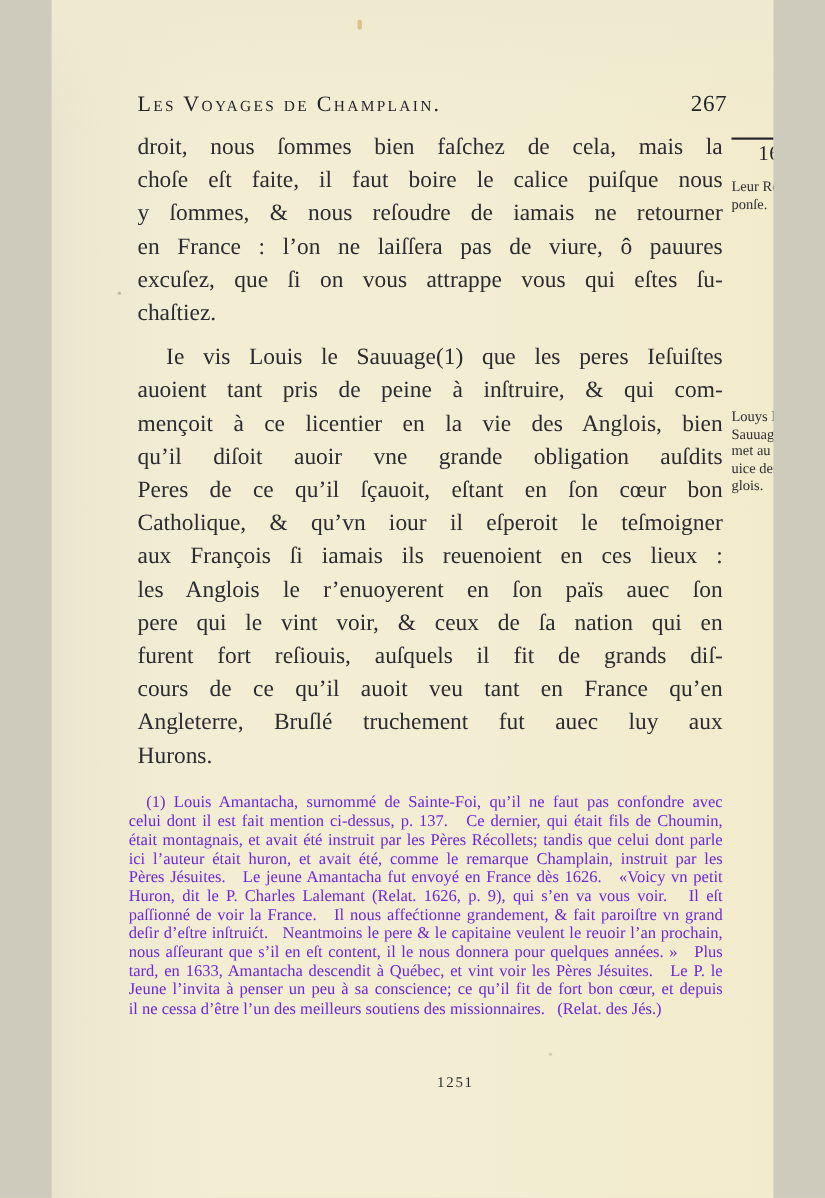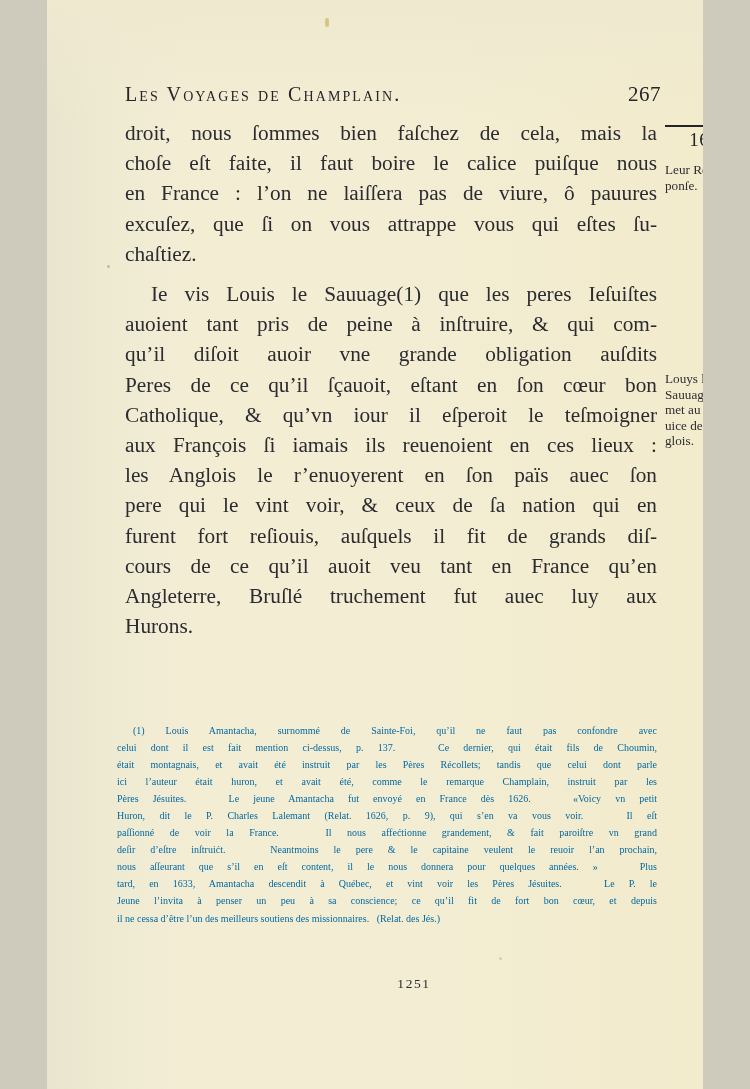--- a/index.html
+++ b/index.html
@@ -145,23 +145,23 @@
     top: 371px;
     width: 100px;
   }
 
   
   .footnote {
     position: absolute;
     left: 70px;
     top: 722px;
     width: 540px;
-    font-size: 10px;
+    font-size: 15px;
     line-height: 17.05px;
-    color: #0369a1;
+    color: #6d28d9;
   }
   .footnote .ln {
     display: block;
     white-space: pre;
     text-align: justify;
     text-align-last: justify;
   }
   .footnote .ln.last {
     text-align-last: left;
   }
@@ -204,27 +204,29 @@
 
     <div class="runhead">
       <div class="runhead-title">Les Voyages de Champlain.</div>
       <div class="runhead-folio">267</div>
     </div>
 
     <div class="bodycol">
       <p class="para p1">
           <span class="ln">droit, nous ſommes bien faſchez de cela, mais la</span>
           <span class="ln">choſe eſt faite, il faut boire le calice puiſque nous</span>
+          <span class="ln">y ſommes, &amp; nous reſoudre de iamais ne retourner</span>
           <span class="ln">en France : l’on ne laiſſera pas de viure, ô pauures</span>
           <span class="ln">excuſez, que ſi on vous attrappe vous qui eſtes ſu-</span>
           <span class="ln last">chaſtiez.</span>
         </p>
       <p class="para p2">
           <span class="ln"><span class="indent"></span>Ie vis Louis le Sauuage(1) que les peres Ieſuiſtes</span>
           <span class="ln">auoient tant pris de peine à inſtruire, &amp; qui com-</span>
+          <span class="ln">mençoit à ce licentier en la vie des Anglois, bien</span>
           <span class="ln">qu’il diſoit auoir vne grande obligation auſdits</span>
           <span class="ln">Peres de ce qu’il ſçauoit, eſtant en ſon cœur bon</span>
           <span class="ln">Catholique, &amp; qu’vn iour il eſperoit le teſmoigner</span>
           <span class="ln">aux François ſi iamais ils reuenoient en ces lieux :</span>
           <span class="ln">les Anglois le r’enuoyerent en ſon païs auec ſon</span>
           <span class="ln">pere qui le vint voir, &amp; ceux de ſa nation qui en</span>
           <span class="ln">furent fort reſiouis, auſquels il fit de grands diſ-</span>
           <span class="ln">cours de ce qu’il auoit veu tant en France qu’en</span>
           <span class="ln">Angleterre, Bruſlé truchement fut auec luy aux</span>
           <span class="ln last">Hurons.</span>

